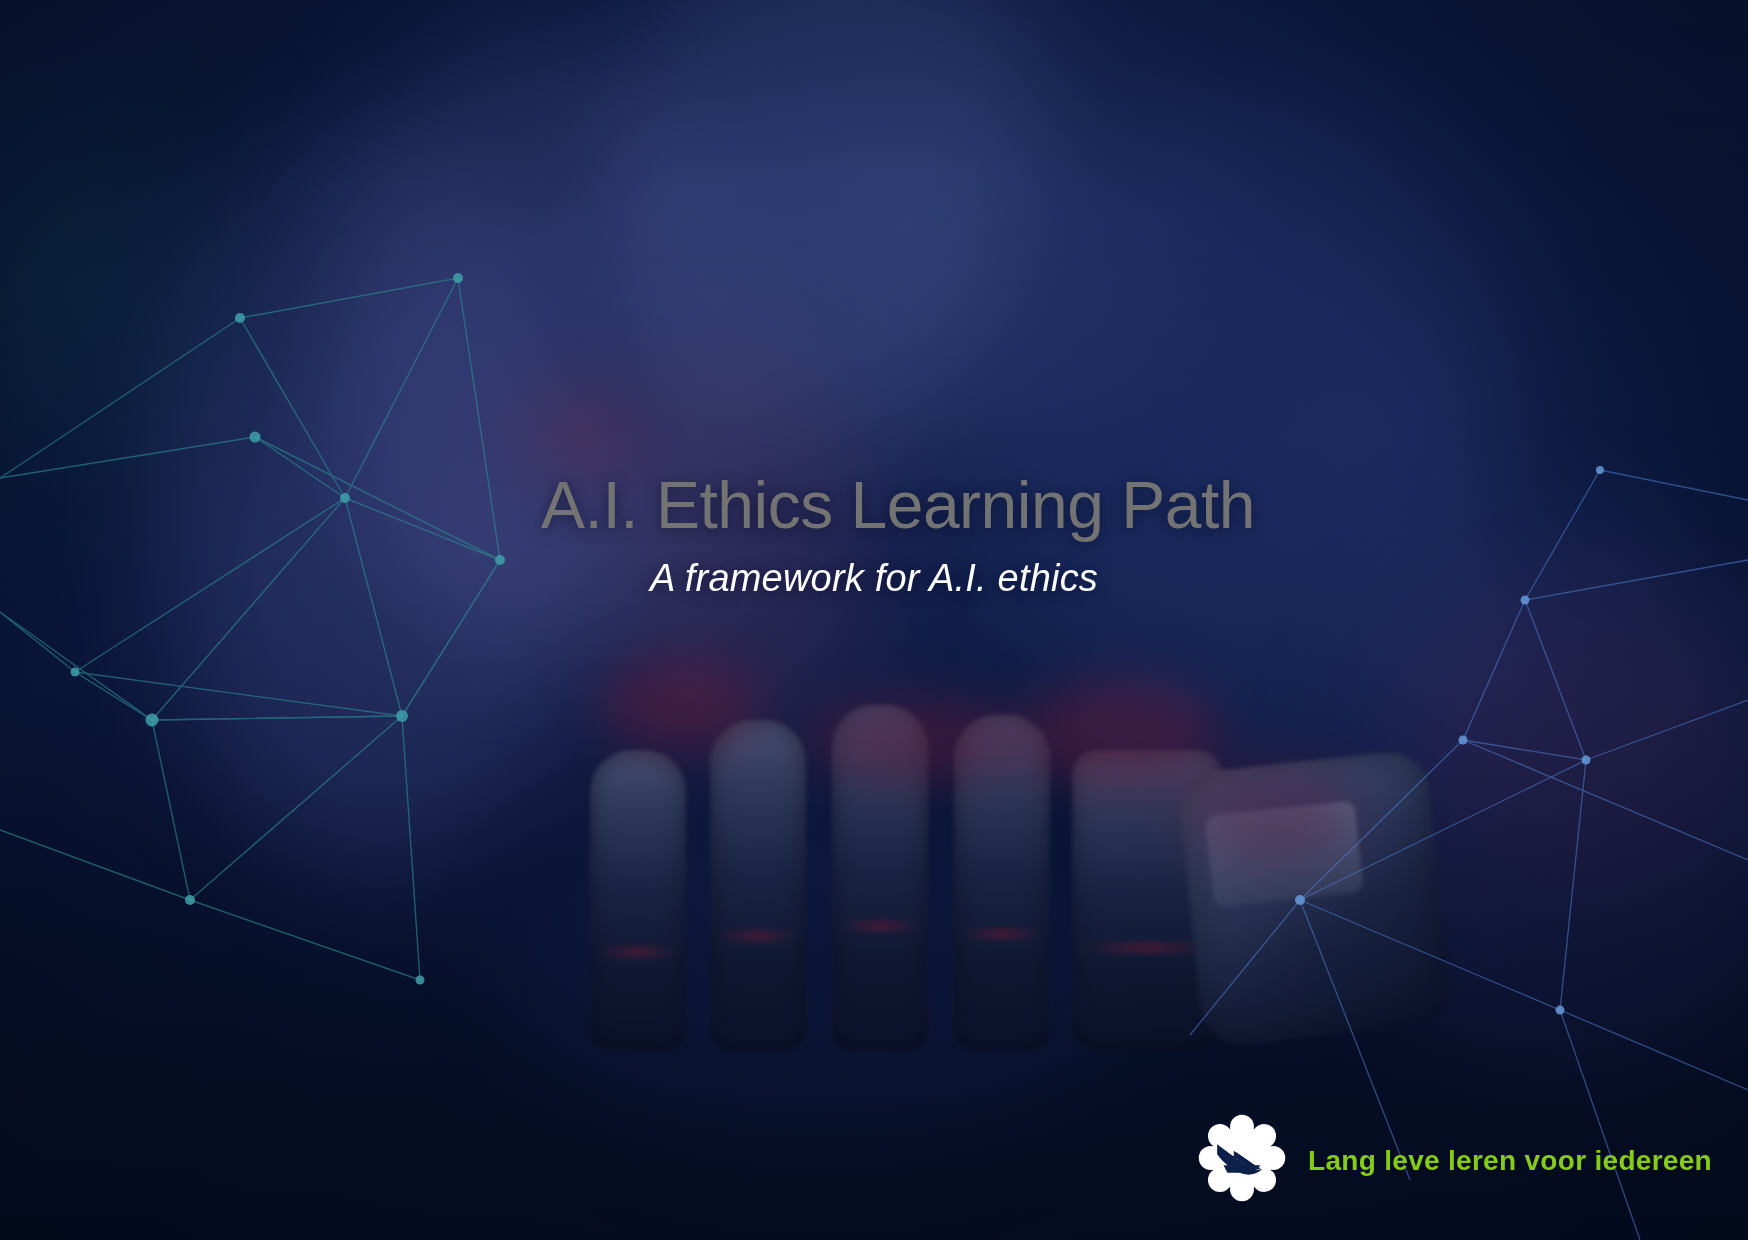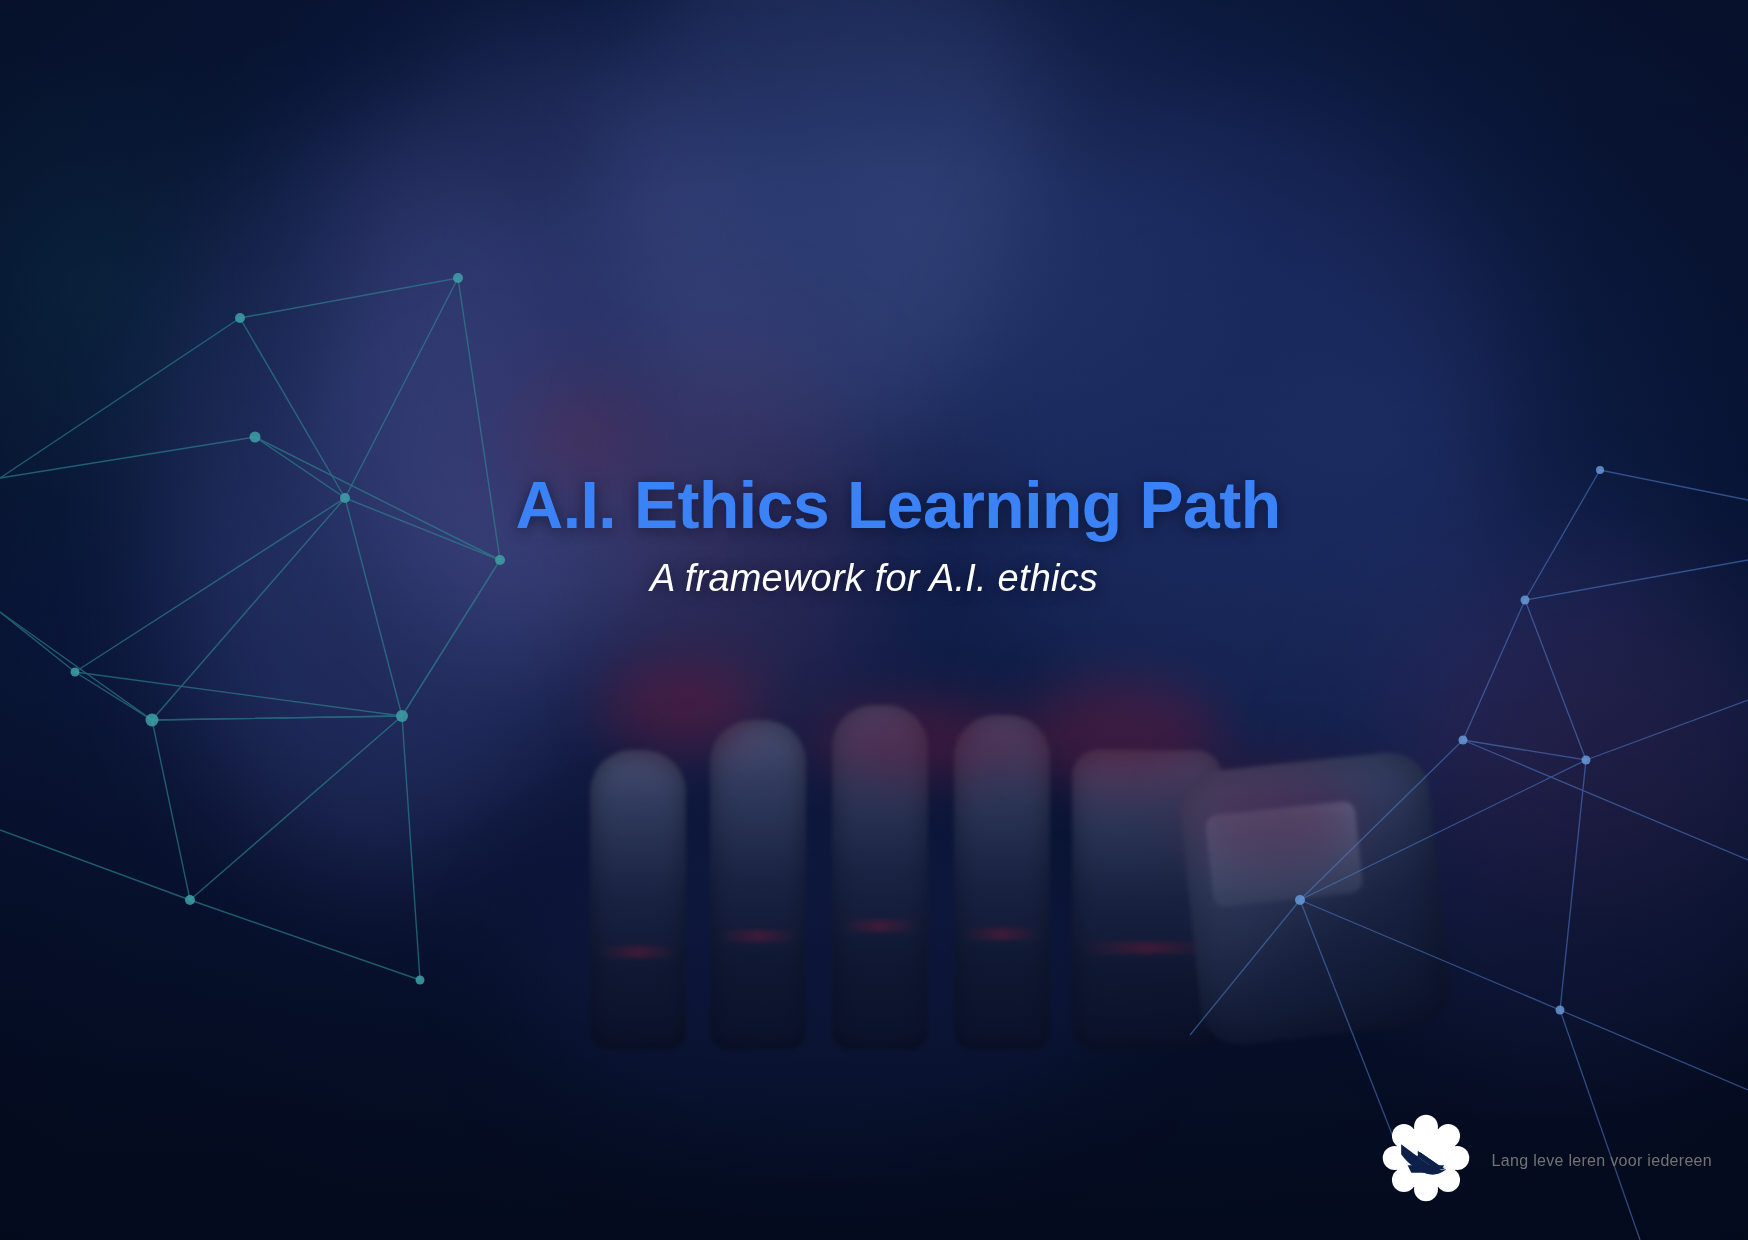--- a/index.html
+++ b/index.html
@@ -112,23 +112,23 @@
     display:flex; flex-direction:column;
     align-items:center; justify-content:flex-start;
   }
   .title-block{
     width:100%;
     margin-top:470px;
     text-align:center;
     text-shadow:0 2px 14px rgba(3,10,30,.55);
   }
   .title{
-    color:#3b82f6;
+    color:#737373;
     font-size:66px;
-    font-weight:700;
+    font-weight:400;
     letter-spacing:-0.5px;
     line-height:1.08;
     margin-left:48px;
   }
   .subtitle{
     color:#ffffff;
     font-size:62px;
     font-weight:300;
     line-height:1.18;
     margin-top:8px;
@@ -149,21 +149,21 @@
     right:36px; bottom:36px;
     display:flex; align-items:center; gap:20px;
   }
   .logo-mark{ width:92px; height:92px; flex:0 0 auto; display:block; }
   .logo-text{ display:flex; flex-direction:column; align-items:flex-start; }
   .logo-name{
     color:#ffffff; font-size:62px; font-weight:700; line-height:.96;
     letter-spacing:-1px;
   }
   .logo-sub{
-    color:#737373; font-size:16px; font-weight:400; letter-spacing:.3px;
+    color:#84cc16; font-size:28px; font-weight:700; letter-spacing:.3px;
     margin-top:6px;
   }
 </style>
 </head>
 <body>
 
 <div class="slide">
 
   <div class="bg-base"></div>
   <div class="bg-teal"></div>

